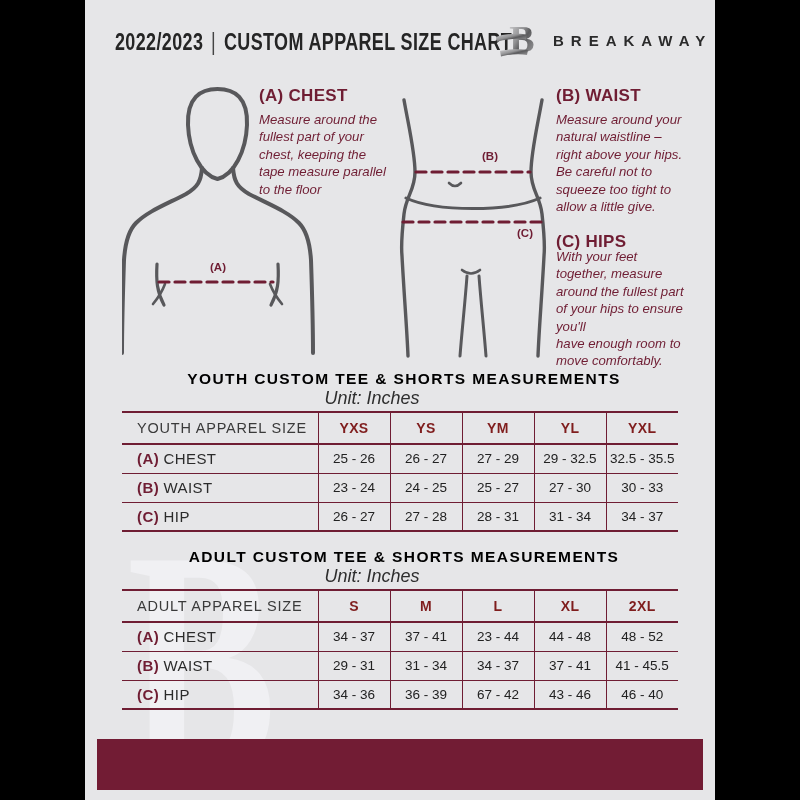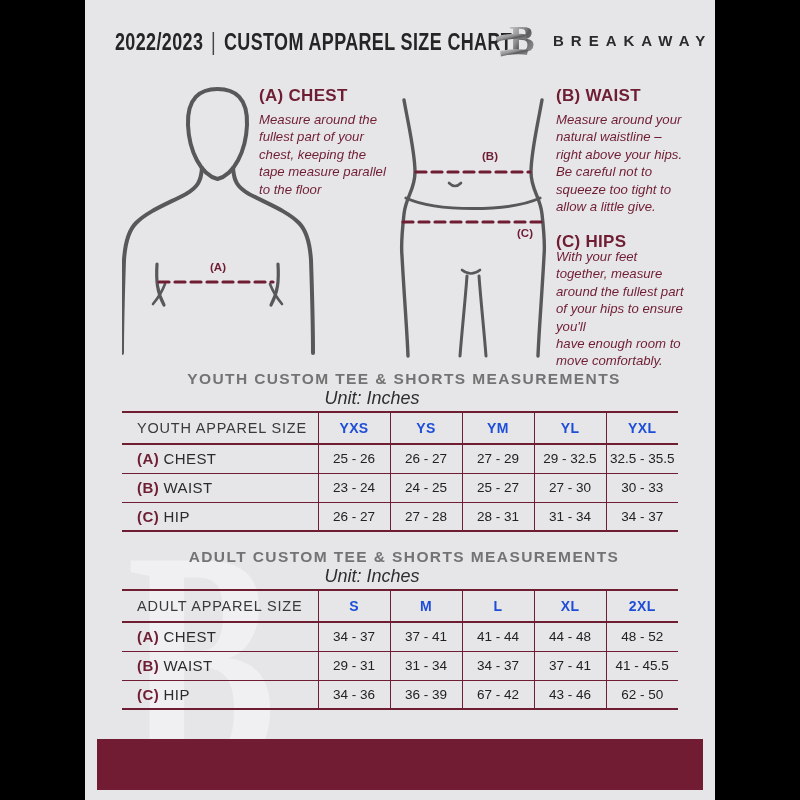--- a/index.html
+++ b/index.html
@@ -26,30 +26,30 @@
   .fig{z-index:1;}
   .fig path{fill:none;stroke:var(--figure-gray);stroke-linecap:round;}
   .fig .dash{stroke:var(--accent);}
   .fig-label{z-index:2;width:34px;text-align:center;font-weight:bold;font-size:11.5px;color:var(--accent);}
 
   
   .guide-h{font-weight:bold;font-size:17px;letter-spacing:0.3px;color:var(--accent);z-index:1;}
   .guide-p{font-style:italic;font-size:13.2px;line-height:17.4px;color:var(--accent);white-space:pre-line;z-index:1;width:170px;}
 
   
-  .tbl-title{left:0;width:638px;text-align:center;font-weight:bold;font-size:15.5px;letter-spacing:1.4px;color:#737373;z-index:1;}
+  .tbl-title{left:0;width:638px;text-align:center;font-weight:bold;font-size:15.5px;letter-spacing:1.4px;color:#000000;z-index:1;}
   .tbl-unit{left:0;width:574px;text-align:center;font-style:italic;font-size:18px;color:#2e2e2e;z-index:1;}
   table.chart{border-collapse:collapse;table-layout:fixed;width:556px;left:37px;z-index:1;position:absolute;background:transparent;}
   .chart th,.chart td{padding:0;}
   .chart thead tr{height:32px;}
   .chart tbody tr{height:29px;}
   .chart tr>*:not(.first){width:72px;text-align:center;border-left:1.5px solid var(--accent);}
   .chart .first{width:196px;text-align:left;padding-left:15px;}
   .chart thead th{border-top:2.5px solid var(--accent);border-bottom:2.5px solid var(--accent);
-    font-weight:bold;font-size:14px;color:#1d4ed8;letter-spacing:0.4px;}
+    font-weight:bold;font-size:14px;color:#7f1d1d;letter-spacing:0.4px;}
   .chart thead th.first{font-weight:normal;font-size:14.5px;letter-spacing:0.8px;color:#3a3a3a;}
   .chart tbody td{border-bottom:1.4px solid var(--accent);font-size:13.5px;color:#222;}
   .chart tbody tr:last-child td{border-bottom:2.5px solid var(--accent);}
   .chart td.first{font-size:15px;color:#2b2b2b;letter-spacing:0.4px;}
   .chart td.first b{color:var(--accent);}
   .tbl-youth{top:411px;}
   .tbl-adult{top:589px;}
 
   
   .footer-bar{left:12px;top:739px;width:606px;height:51px;background:var(--footer-bar);z-index:3;}
@@ -186,37 +186,37 @@
           <th>L</th>
           <th>XL</th>
           <th>2XL</th>
         </tr>
       </thead>
       <tbody>
         <tr>
           <td class="first"><b>(A)</b> CHEST</td>
           <td>34 - 37</td>
           <td>37 - 41</td>
-          <td>41 - 44</td>
+          <td>23 - 44</td>
           <td>44 - 48</td>
           <td>48 - 52</td>
         </tr>
         <tr>
           <td class="first"><b>(B)</b> WAIST</td>
           <td>29 - 31</td>
           <td>31 - 34</td>
           <td>34 - 37</td>
           <td>37 - 41</td>
           <td>41 - 45.5</td>
         </tr>
         <tr>
           <td class="first"><b>(C)</b> HIP</td>
           <td>34 - 36</td>
           <td>36 - 39</td>
           <td>67 - 42</td>
           <td>43 - 46</td>
-          <td>62 - 50</td>
+          <td>46 - 40</td>
         </tr>
       </tbody>
   </table>
 
   <div class="footer-bar abs"></div>
 </div>
 
 </body></html>

